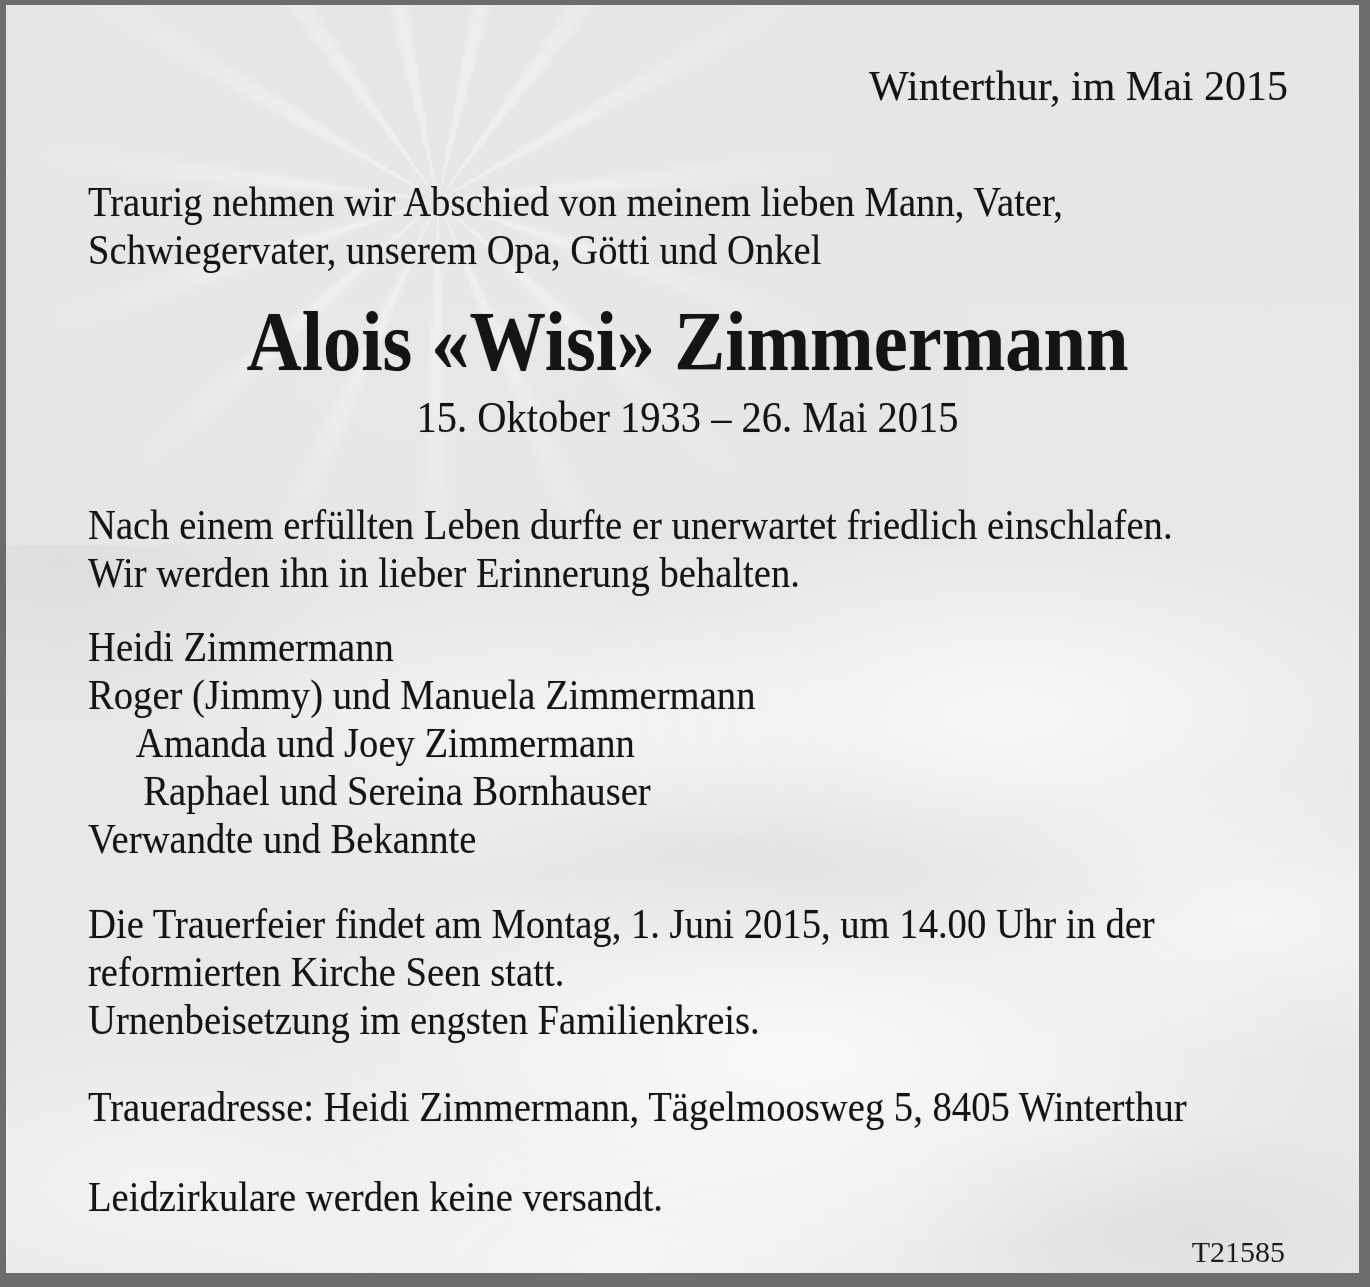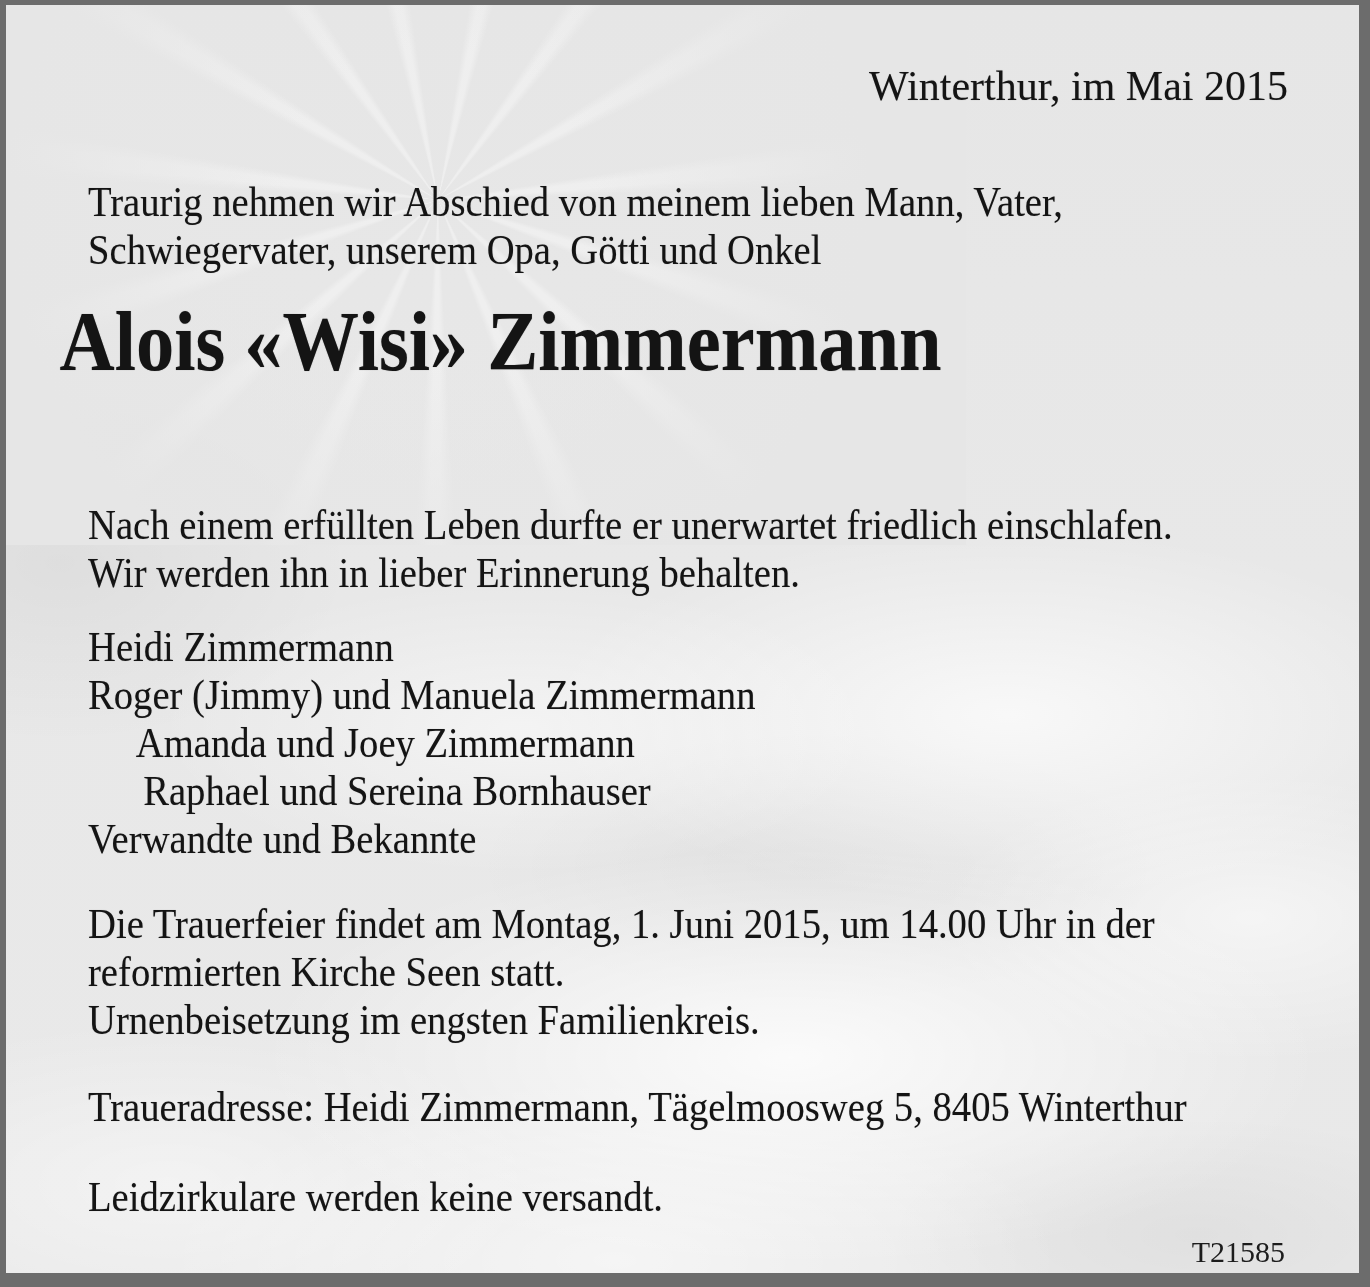--- a/index.html
+++ b/index.html
@@ -34,21 +34,21 @@
     background:
       radial-gradient(circle 470px at 432px 195px, rgba(230,230,230,0) 0%, rgba(230,230,230,0) 32%, #e6e6e6 92%),
       repeating-conic-gradient(from 192deg at 432px 195px,
         rgba(255,255,255,0) 0deg 9deg,
         rgba(255,255,255,.34) 11.5deg 13.5deg,
         rgba(255,255,255,0) 16deg 24deg);
     pointer-events:none;
   }
   .txt { position:absolute; white-space:nowrap; text-shadow:0 0 1px rgba(20,20,20,.28); }
   .body-block { left:82px; font-size:42px; line-height:48px; transform:scaleX(.92); transform-origin:0 0; }
-  .centered { left:10px; width:calc(100% - 10px); }
+  .centered { left:10px; width:calc(100% - 10px); text-align:center; }
   .line { white-space:nowrap; }
   .indent-1 { padding-left:52px; }
   .indent-2 { padding-left:60px; }
   .dateline { top:57px; right:71px; font-size:42px; line-height:48px; }
   .name-block { top:293px; }
   .name-block .inner {
     display:inline-block; font-weight:bold; font-size:84px; line-height:88px;
     transform:scaleX(.91); transform-origin:50% 50%;
     text-shadow:0 0 1px rgba(20,20,20,.4);
   }
@@ -76,20 +76,23 @@
 
   <div class="txt body-block intro-block">
     <div class="line">Traurig nehmen wir Abschied von meinem lieben Mann, Vater,</div>
     <div class="line">Schwiegervater, unserem Opa, Götti und Onkel</div>
   </div>
 
   <div class="txt centered name-block">
     <span class="inner">Alois «Wisi» Zimmermann</span>
   </div>
 
+  <div class="txt centered dates-block">
+    <span class="inner">15. Oktober 1933 – 26. Mai 2015</span>
+  </div>
 
   <div class="txt body-block eulogy-block">
     <div class="line">Nach einem erfüllten Leben durfte er unerwartet friedlich einschlafen.</div>
     <div class="line">Wir werden ihn in lieber Erinnerung behalten.</div>
   </div>
 
   <div class="txt body-block mourners-block">
     <div class="line">Heidi Zimmermann</div>
     <div class="line">Roger (Jimmy) und Manuela Zimmermann</div>
     <div class="line indent-1">Amanda und Joey Zimmermann</div>

